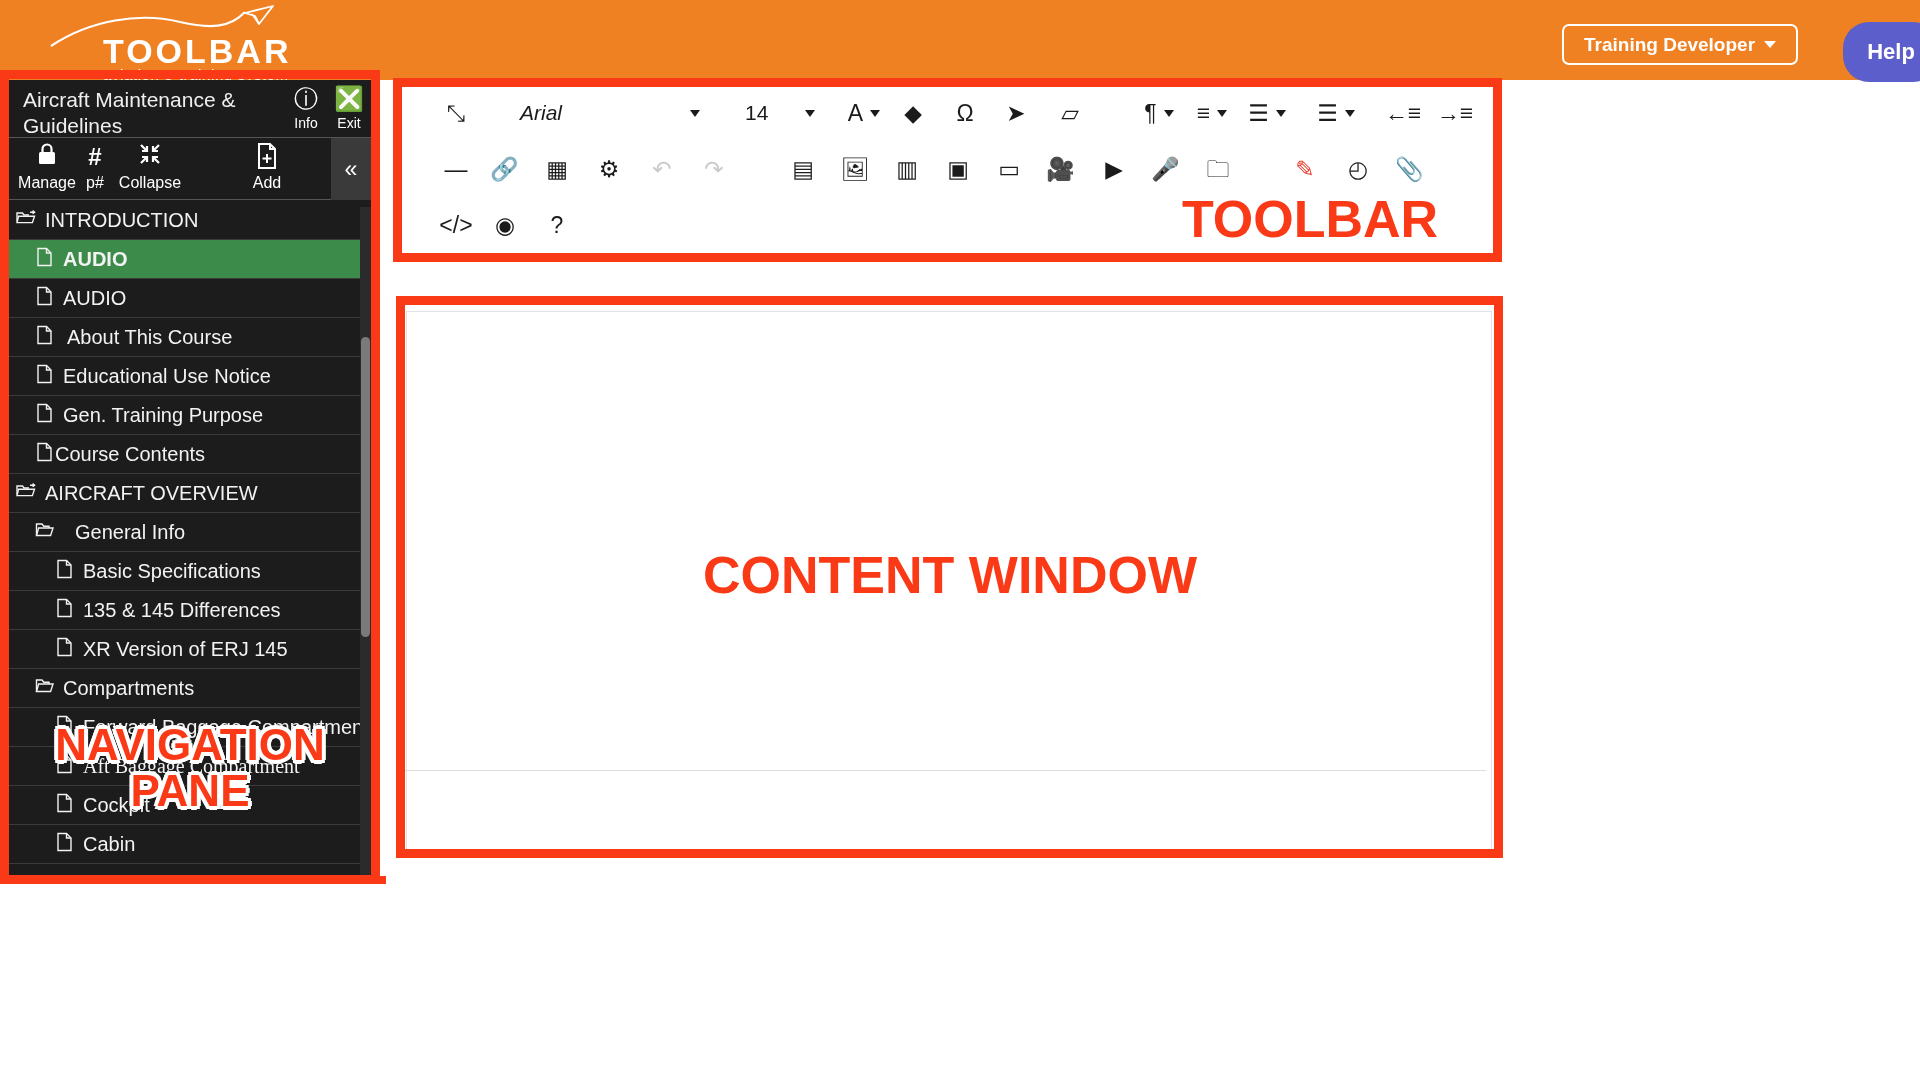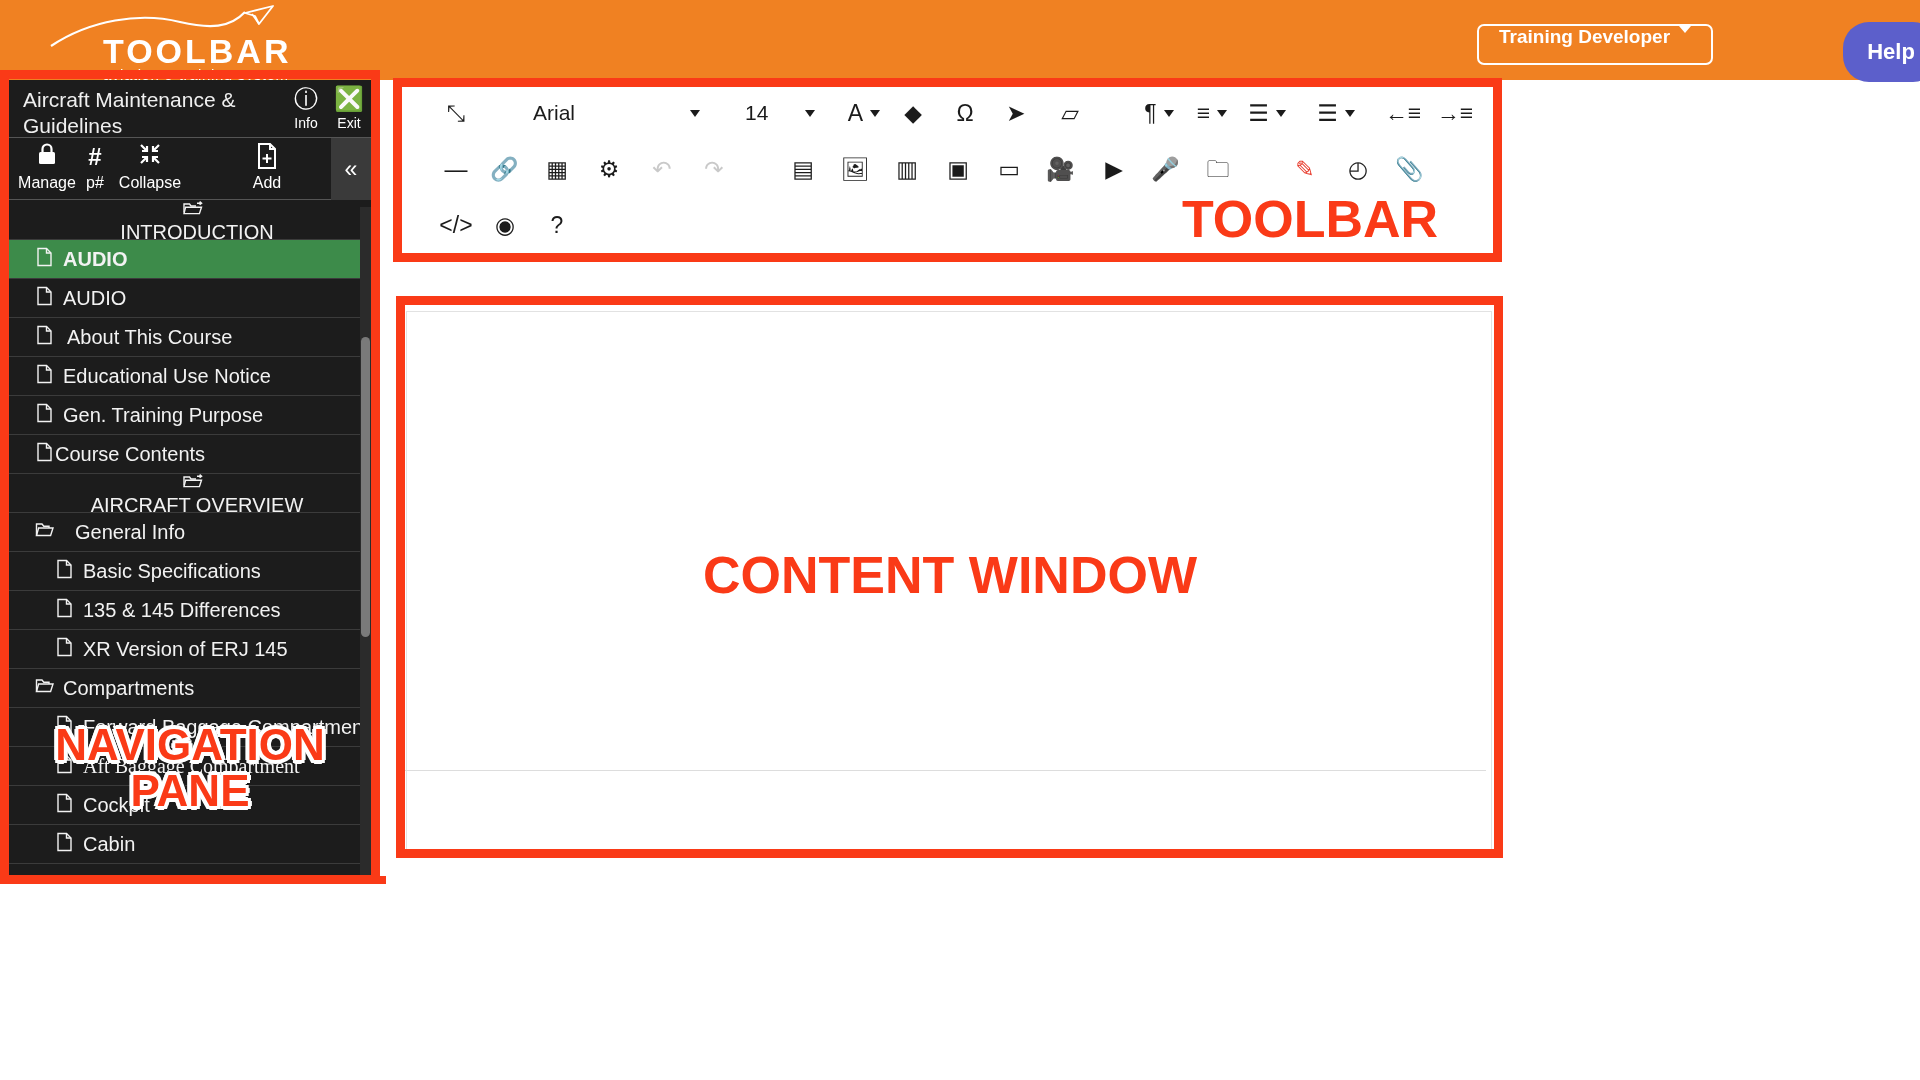--- a/index.html
+++ b/index.html
@@ -10,23 +10,23 @@
   #app-header{ position:absolute; left:0; top:0; width:1920px; height:80px;
     background:#F08122; }
   #brand-logo{ position:absolute; left:45px; top:4px; width:270px; height:72px;
     color:#fff; }
   #brand-logo .sweep{ position:absolute; left:0; top:0; width:270px; height:46px; }
   #brand-name{ position:absolute; left:58px; top:28px; font-size:34px;
     font-weight:bold; letter-spacing:3px; color:#fff; }
   #brand-tag{ position:absolute; left:58px; top:62px; font-size:15px;
     letter-spacing:.6px; color:#fff; }
 
-  #role-button{ position:absolute; left:1477px; top:24px; height:41px;
+  #role-button{ position:absolute; left:1562px; top:24px; height:41px;
     padding:0 20px; border:2px solid #fff; border-radius:7px; color:#fff;
-    font-size:19px; font-weight:bold; display:flex; align-items:flex-start; gap:9px;
+    font-size:19px; font-weight:bold; display:flex; align-items:center; gap:9px;
     background:transparent; cursor:pointer; }
   #role-button .caret{ width:0;height:0;border-left:6px solid transparent;
     border-right:6px solid transparent;border-top:7px solid #fff; }
 
   #help-button{ position:absolute; left:1843px; top:22px; width:96px; height:60px;
     background:#5C5FCB; border-radius:26px 26px 26px 26px; color:#fff;
     font-size:22px; font-weight:bold; display:flex; align-items:center;
     justify-content:center; cursor:pointer; }
 
   
@@ -55,42 +55,42 @@
   #nav-collapse-handle{ position:absolute; right:0; top:0; width:40px; height:62px;
     background:#3A3A3A; color:#fff; font-size:23px; display:flex;
     align-items:center; justify-content:center; cursor:pointer; }
 
   #nav-list{ position:absolute; left:0; top:121px; width:362px; height:679px;
     overflow:hidden; }
   .nav-row{ position:relative; height:39px; display:flex; align-items:center;
     border-bottom:1px solid #3b3b3b; font-size:20px; color:#f2f2f2;
     cursor:pointer; white-space:nowrap; }
   .nav-row .ricon{ width:22px; text-align:center; font-size:17px; flex:0 0 auto; }
-  .nav-row.section{ border-bottom:1px solid #3b3b3b; padding-left:2px;flex-direction:column; }
+  .nav-row.section{ border-bottom:1px solid #3b3b3b; padding-left:2px; }
   .nav-row.lvl0{ padding-left:6px; }
   .nav-row.lvl1{ padding-left:24px; }
   .nav-row.lvl2{ padding-left:44px; }
   .nav-row.active{ background:#3D8B4A; font-weight:bold; }
   #nav-scrollbar{ position:absolute; right:0; top:127px; width:11px; height:673px;
     background:#2b2b2b; }
   #nav-scroll-thumb{ position:absolute; right:1px; top:130px; width:9px;
     height:300px; background:#7a7a7a; border-radius:5px; }
 
   
   #toolbar-panel{ position:absolute; left:406px; top:85px; width:1086px;
     height:168px; background:#fff; }
   .tb-row{ position:relative; height:56px; }
   .tb-item{ position:absolute; top:0; height:56px; display:flex;
     align-items:center; justify-content:center; color:#1b1b1b; cursor:pointer; }
   .tb-icon{ font-size:23px; line-height:1; }
   .tb-caret{ margin-left:7px; width:0;height:0;border-left:5px solid transparent;
     border-right:5px solid transparent;border-top:7px solid #1b1b1b; }
   .tb-disabled{ color:#c9c9c9; }
   #font-name-box{ left:100px; width:200px; justify-content:flex-start; }
-  #font-name-box .txt{ font-size:21px; margin-left:27px; }
+  #font-name-box .txt{ font-size:21px; margin-left:14px;font-style:italic; }
   #font-size-box{ left:325px; width:90px; justify-content:flex-start; }
   #font-size-box .txt{ font-size:21px; margin-left:14px; }
 
   #content-panel{ position:absolute; left:406px; top:311px; width:1086px;
     height:543px; background:#fff; border:1px solid #e2e2e2; }
   #editor-divider{ position:absolute; left:400px; top:770px; width:1086px;
     height:1px; background:#ddd; }
 
   
   .anno-box{ position:absolute; border:9px solid #FA3A17; }

